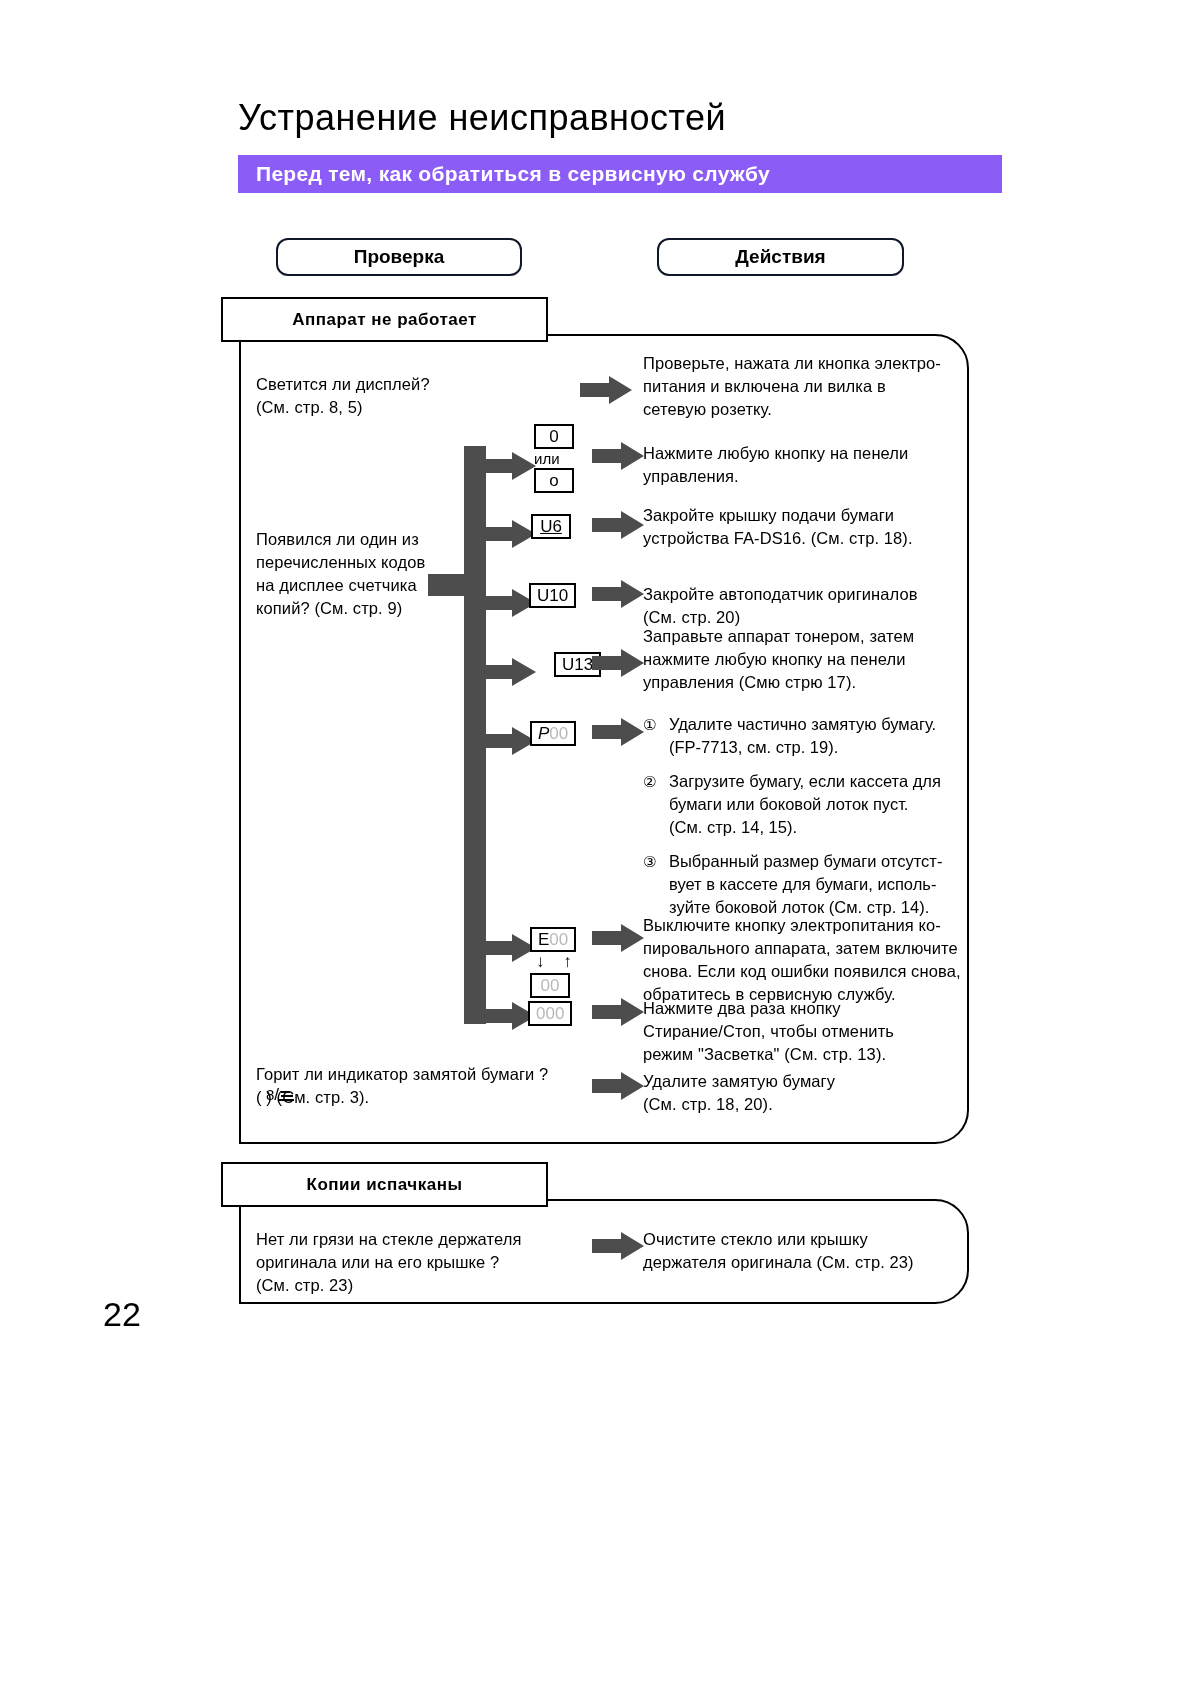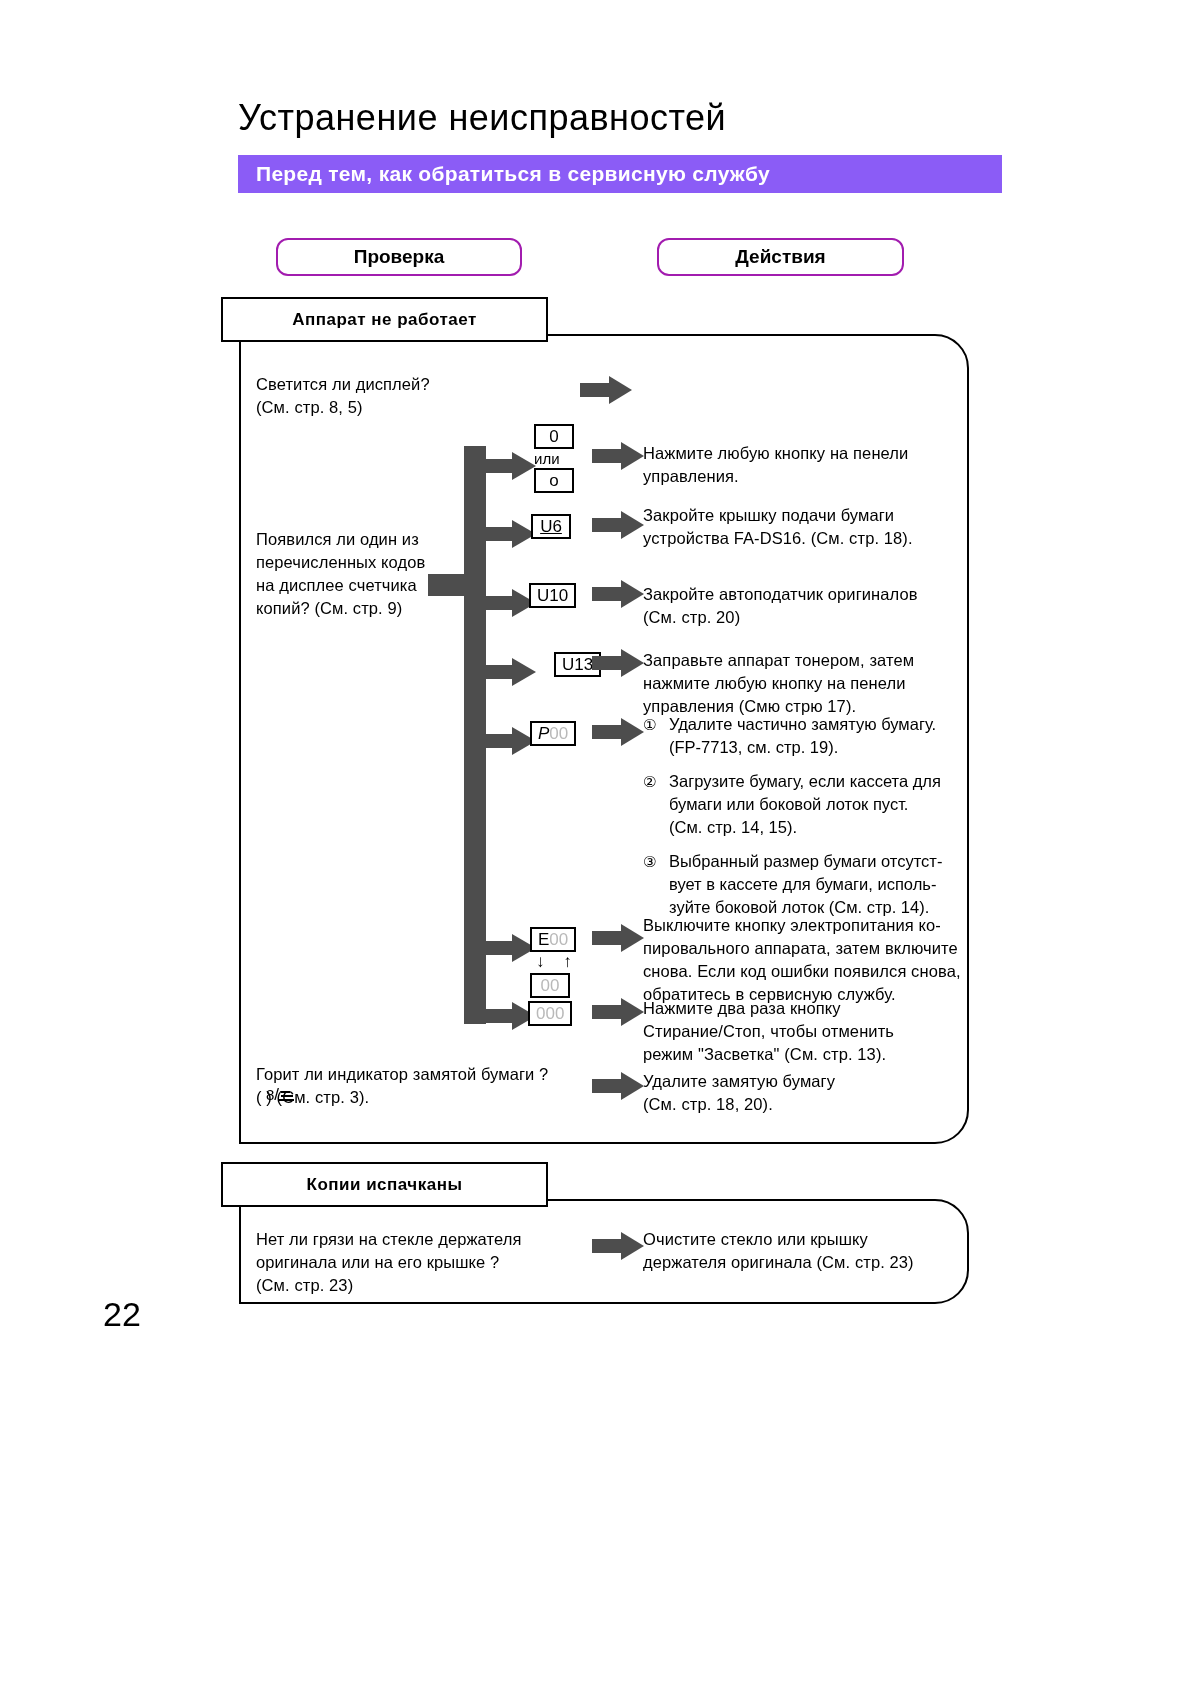--- a/index.html
+++ b/index.html
@@ -27,21 +27,21 @@
     display: flex; align-items: center;
   }
   .band-text {
     color: #fff; font-weight: bold; font-size: 21px;
     margin-left: 18px; letter-spacing: 0.3px; white-space: nowrap;
   }
 
   
   .pill {
     position: absolute;
-    border: 2px solid #a21caf; border-radius: 12px;
+    border: 2px solid #0f172a; border-radius: 12px;
     background: #fff;
     display: flex; align-items: center; justify-content: center;
     font-weight: bold; font-size: 19px;
   }
   #pill-check { left: 276px; top: 238px; width: 246px; height: 38px; }
   #pill-action { left: 657px; top: 238px; width: 247px; height: 38px; }
 
   
   .section-box {
     position: absolute;
@@ -294,27 +294,30 @@
     </div>
   <div class="arrow" style="left:592px; top:998px;">
       <span class="shaft"></span>
       <span class="head"></span>
     </div>
   <div class="arrow" style="left:592px; top:1072px;">
       <span class="shaft"></span>
       <span class="head"></span>
     </div>
 
+  <div class="txt" style="left:643px; top:352px; width:310px;">Проверьте, нажата ли кнопка электро-
+питания и включена ли вилка в
+сетевую розетку.</div>
   <div class="txt" style="left:643px; top:442px; width:310px;">Нажмите любую кнопку на пенели
 управления.</div>
   <div class="txt" style="left:643px; top:504px; width:310px;">Закройте крышку подачи бумаги
 устройства FA-DS16. (См. стр. 18).</div>
   <div class="txt" style="left:643px; top:583px; width:310px;">Закройте автоподатчик оригиналов
 (См. стр. 20)</div>
-  <div class="txt" style="left:643px; top:649px; width:310px;">Заправьте аппарат тонером, затем
+  <div class="txt" style="left:643px; top:625px; width:310px;">Заправьте аппарат тонером, затем
 нажмите любую кнопку на пенели
 управления (Смю стрю 17).</div>
 
   <div class="numlist" id="paper-list" style="left:643px; top:713px; width:315px;">
       <div class="numrow">
         <span class="circ">①</span>
         <span class="body">Удалите частично замятую бумагу.
 (FP-7713, см. стр. 19).</span>
       </div>
       <div class="numrow">

